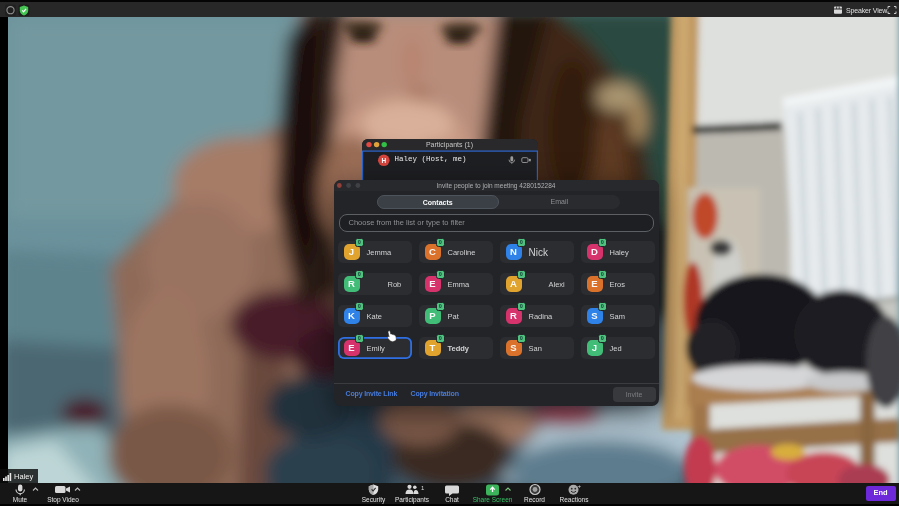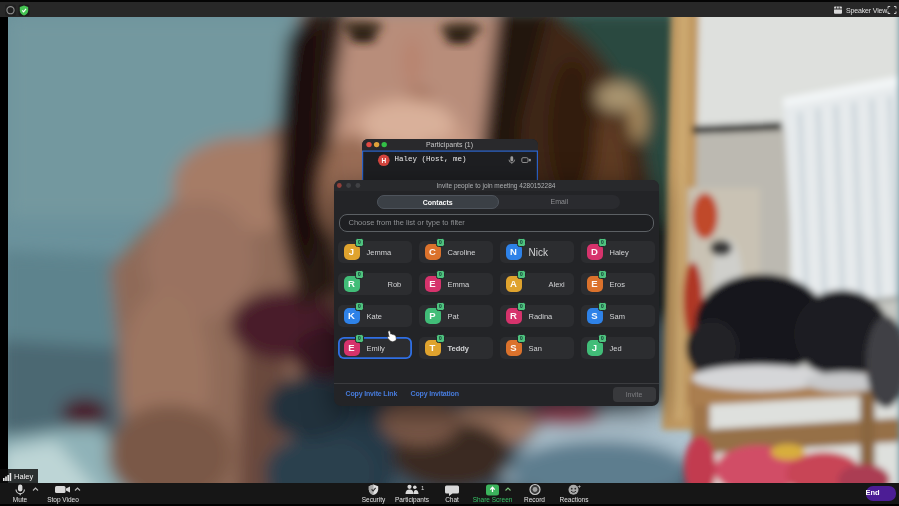--- a/index.html
+++ b/index.html
@@ -364,21 +364,21 @@
       <text x="577.5" y="4.5" font-size="6" fill="#d8d8d8" font-family="Liberation Sans">+</text>
     </svg>
     <div class="lbl" style="left:20px;top:12.5px;">Mute</div>
     <div class="lbl" style="left:63px;top:12.5px;">Stop Video</div>
     <div class="lbl" style="left:373.5px;top:12.5px;">Security</div>
     <div class="lbl" style="left:412px;top:12.5px;">Participants</div>
     <div class="lbl" style="left:452px;top:12.5px;">Chat</div>
     <div class="lbl" style="left:492.5px;top:12.5px;color:#35c065;">Share Screen</div>
     <div class="lbl" style="left:534.5px;top:12.5px;">Record</div>
     <div class="lbl" style="left:574px;top:12.5px;">Reactions</div>
-    <div class="abs" style="left:865.5px;top:3px;width:30px;height:14.5px;border-radius:7px;background:#4c1d95;text-align:left;line-height:14.5px;font-size:7.5px;font-weight:bold;color:#fff;">End</div>
+    <div class="abs" style="left:865.5px;top:3px;width:30px;height:14.5px;border-radius:2px;background:#6d28d9;text-align:center;line-height:14.5px;font-size:7.5px;font-weight:bold;color:#fff;">End</div>
   </div>
 
   <div class="abs" id="nametag" style="left:0;top:468.5px;width:38px;height:14.5px;background:rgba(12,12,12,.82);">
     <svg class="abs" style="left:2.5px;top:3px;" width="10" height="9" viewBox="0 0 10 9">
       <g fill="#e8e8e8">
         <rect x="0" y="6" width="1.6" height="3"></rect>
         <rect x="2.2" y="4.5" width="1.6" height="4.5"></rect>
         <rect x="4.4" y="3" width="1.6" height="6"></rect>
         <rect x="6.6" y="1" width="1.6" height="8"></rect>
       </g>

